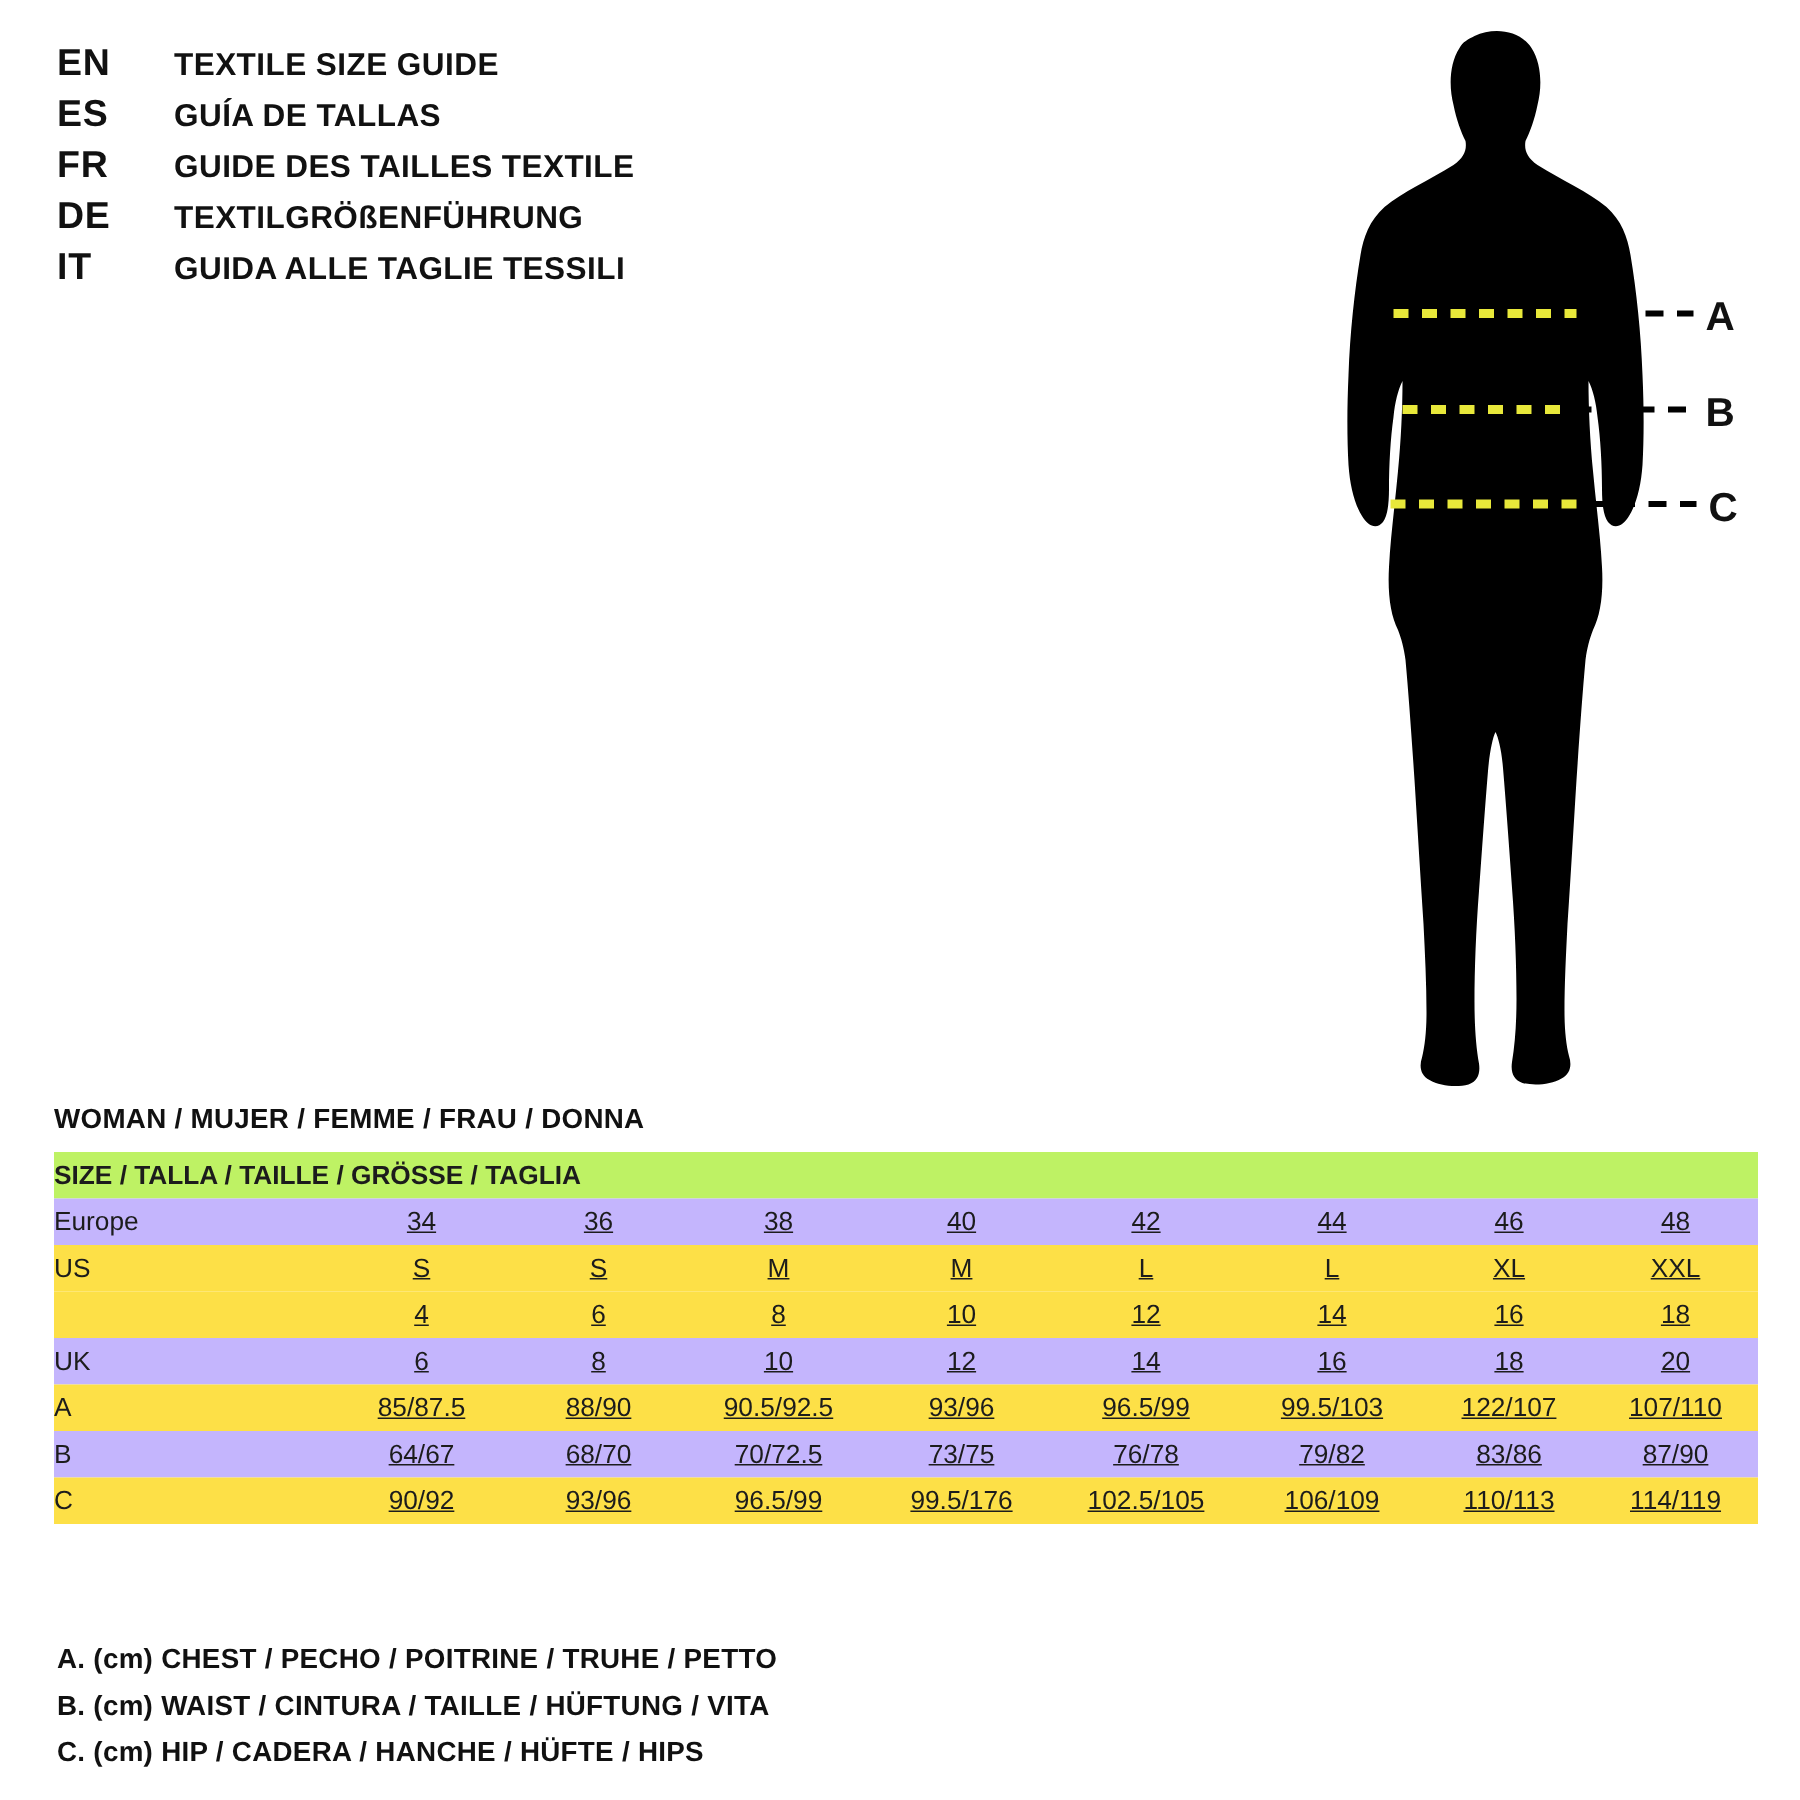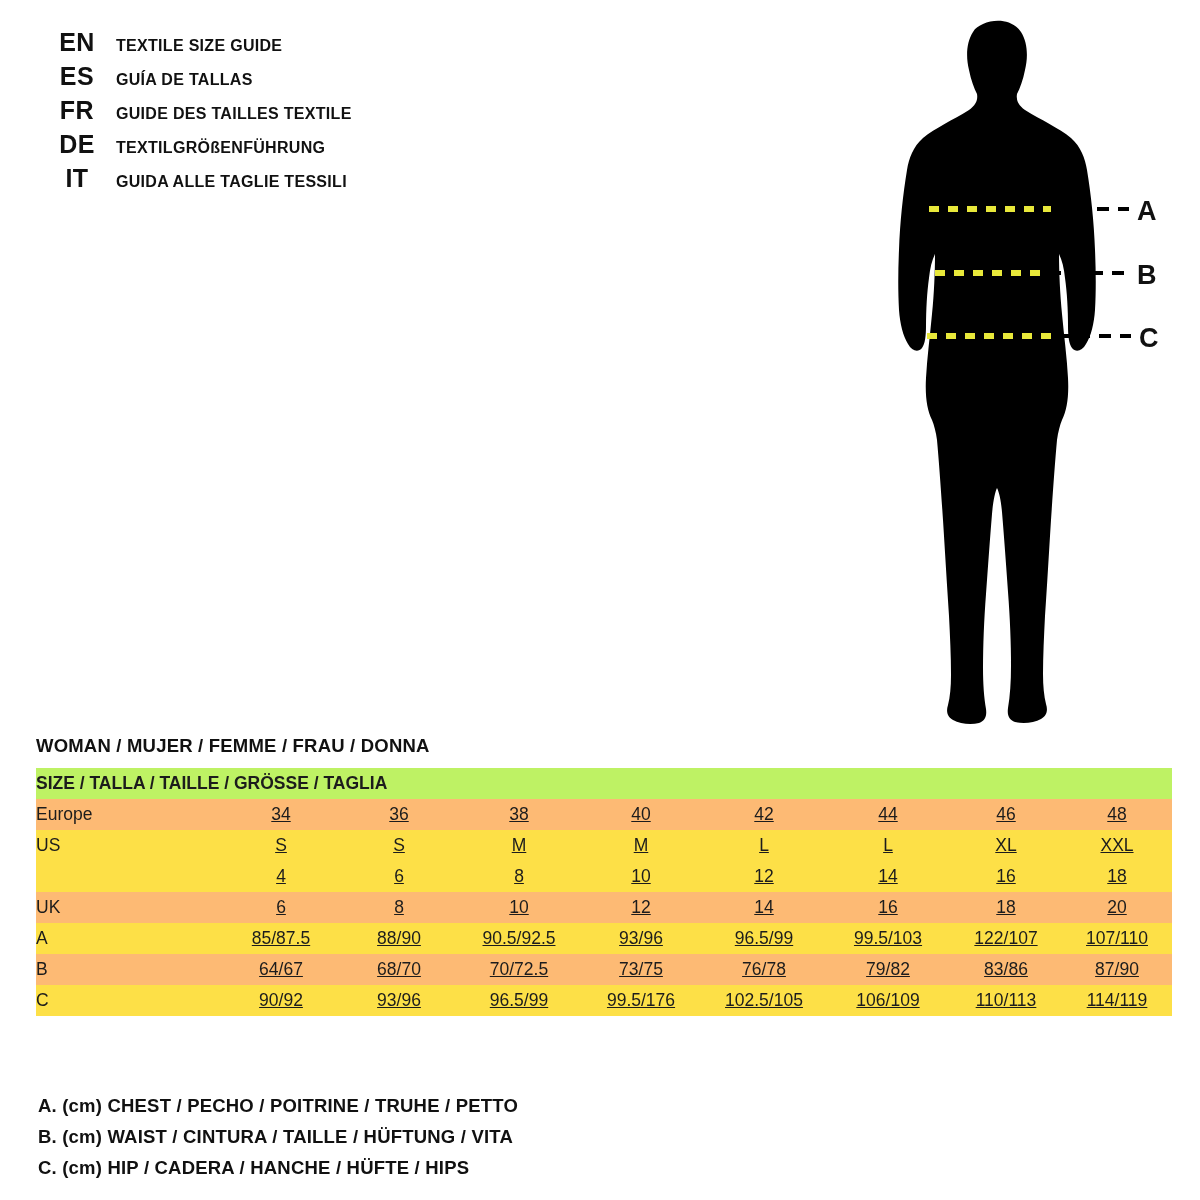--- a/index.html
+++ b/index.html
@@ -15,36 +15,35 @@
     overflow: hidden;
     position: relative;
   }
 
   
   .title-block {
     position: absolute;
     left: 38px;
     top: 28px;
     width: 620px;
-    text-align: center;
   }
   .title-row {
     display: flex;
     align-items: baseline;
     height: 34px;
   }
   .title-lang {
     width: 78px;
     font-size: 25px;
     font-weight: bold;
     letter-spacing: 0.5px;
     color: #111111;
   }
   .title-text {
-    font-size: 16px;
+    font-size: 21px;
     font-weight: bold;
     letter-spacing: 0.3px;
     color: #111111;
     white-space: nowrap;
   }
 
   
   .figure-wrap {
     position: absolute;
     left: 855px;
@@ -82,21 +81,21 @@
     height: 31px;
     vertical-align: middle;
   }
   .row-head td {
     background: #bef264;
     font-weight: bold;
     font-size: 17px;
     height: 30px;
   }
   .row-shade td { background: #fde047; margin-left: 48px; }
-  .row-plain td { background: #fdba74; }
+  .row-plain td { background: #c4b5fd; }
   td.label-cell {
     padding-left: 8px;
     text-align: left;
     white-space: nowrap;
   }
   td.val-cell {
     text-align: center;
     white-space: nowrap;
     text-decoration: underline;
   }

